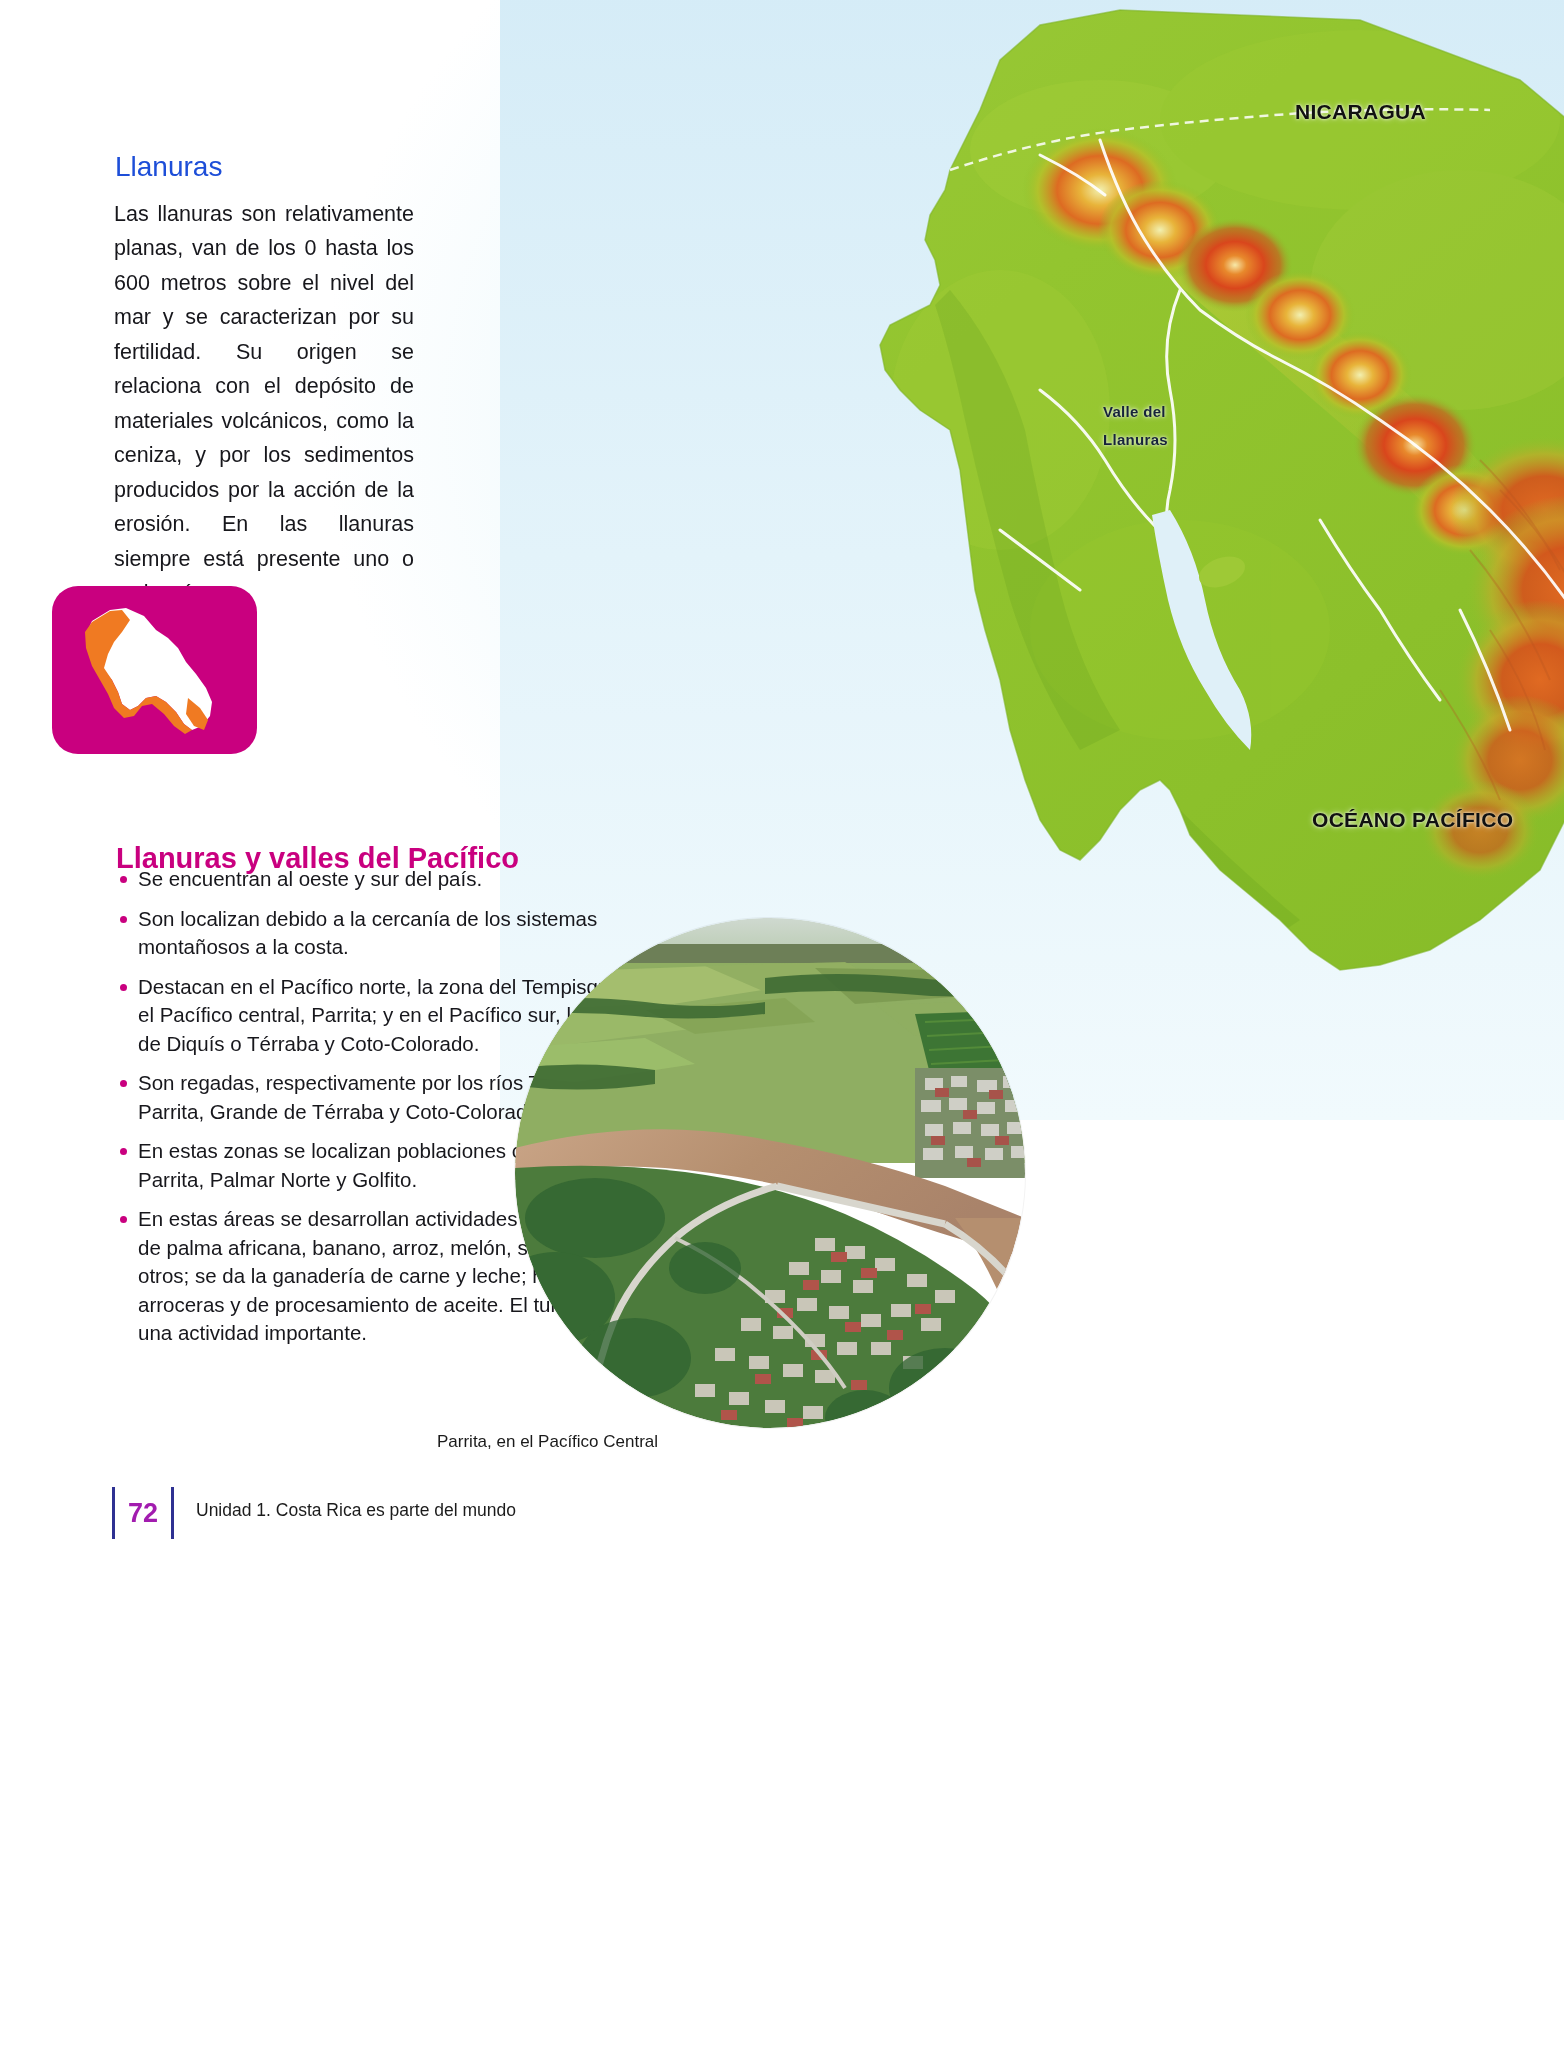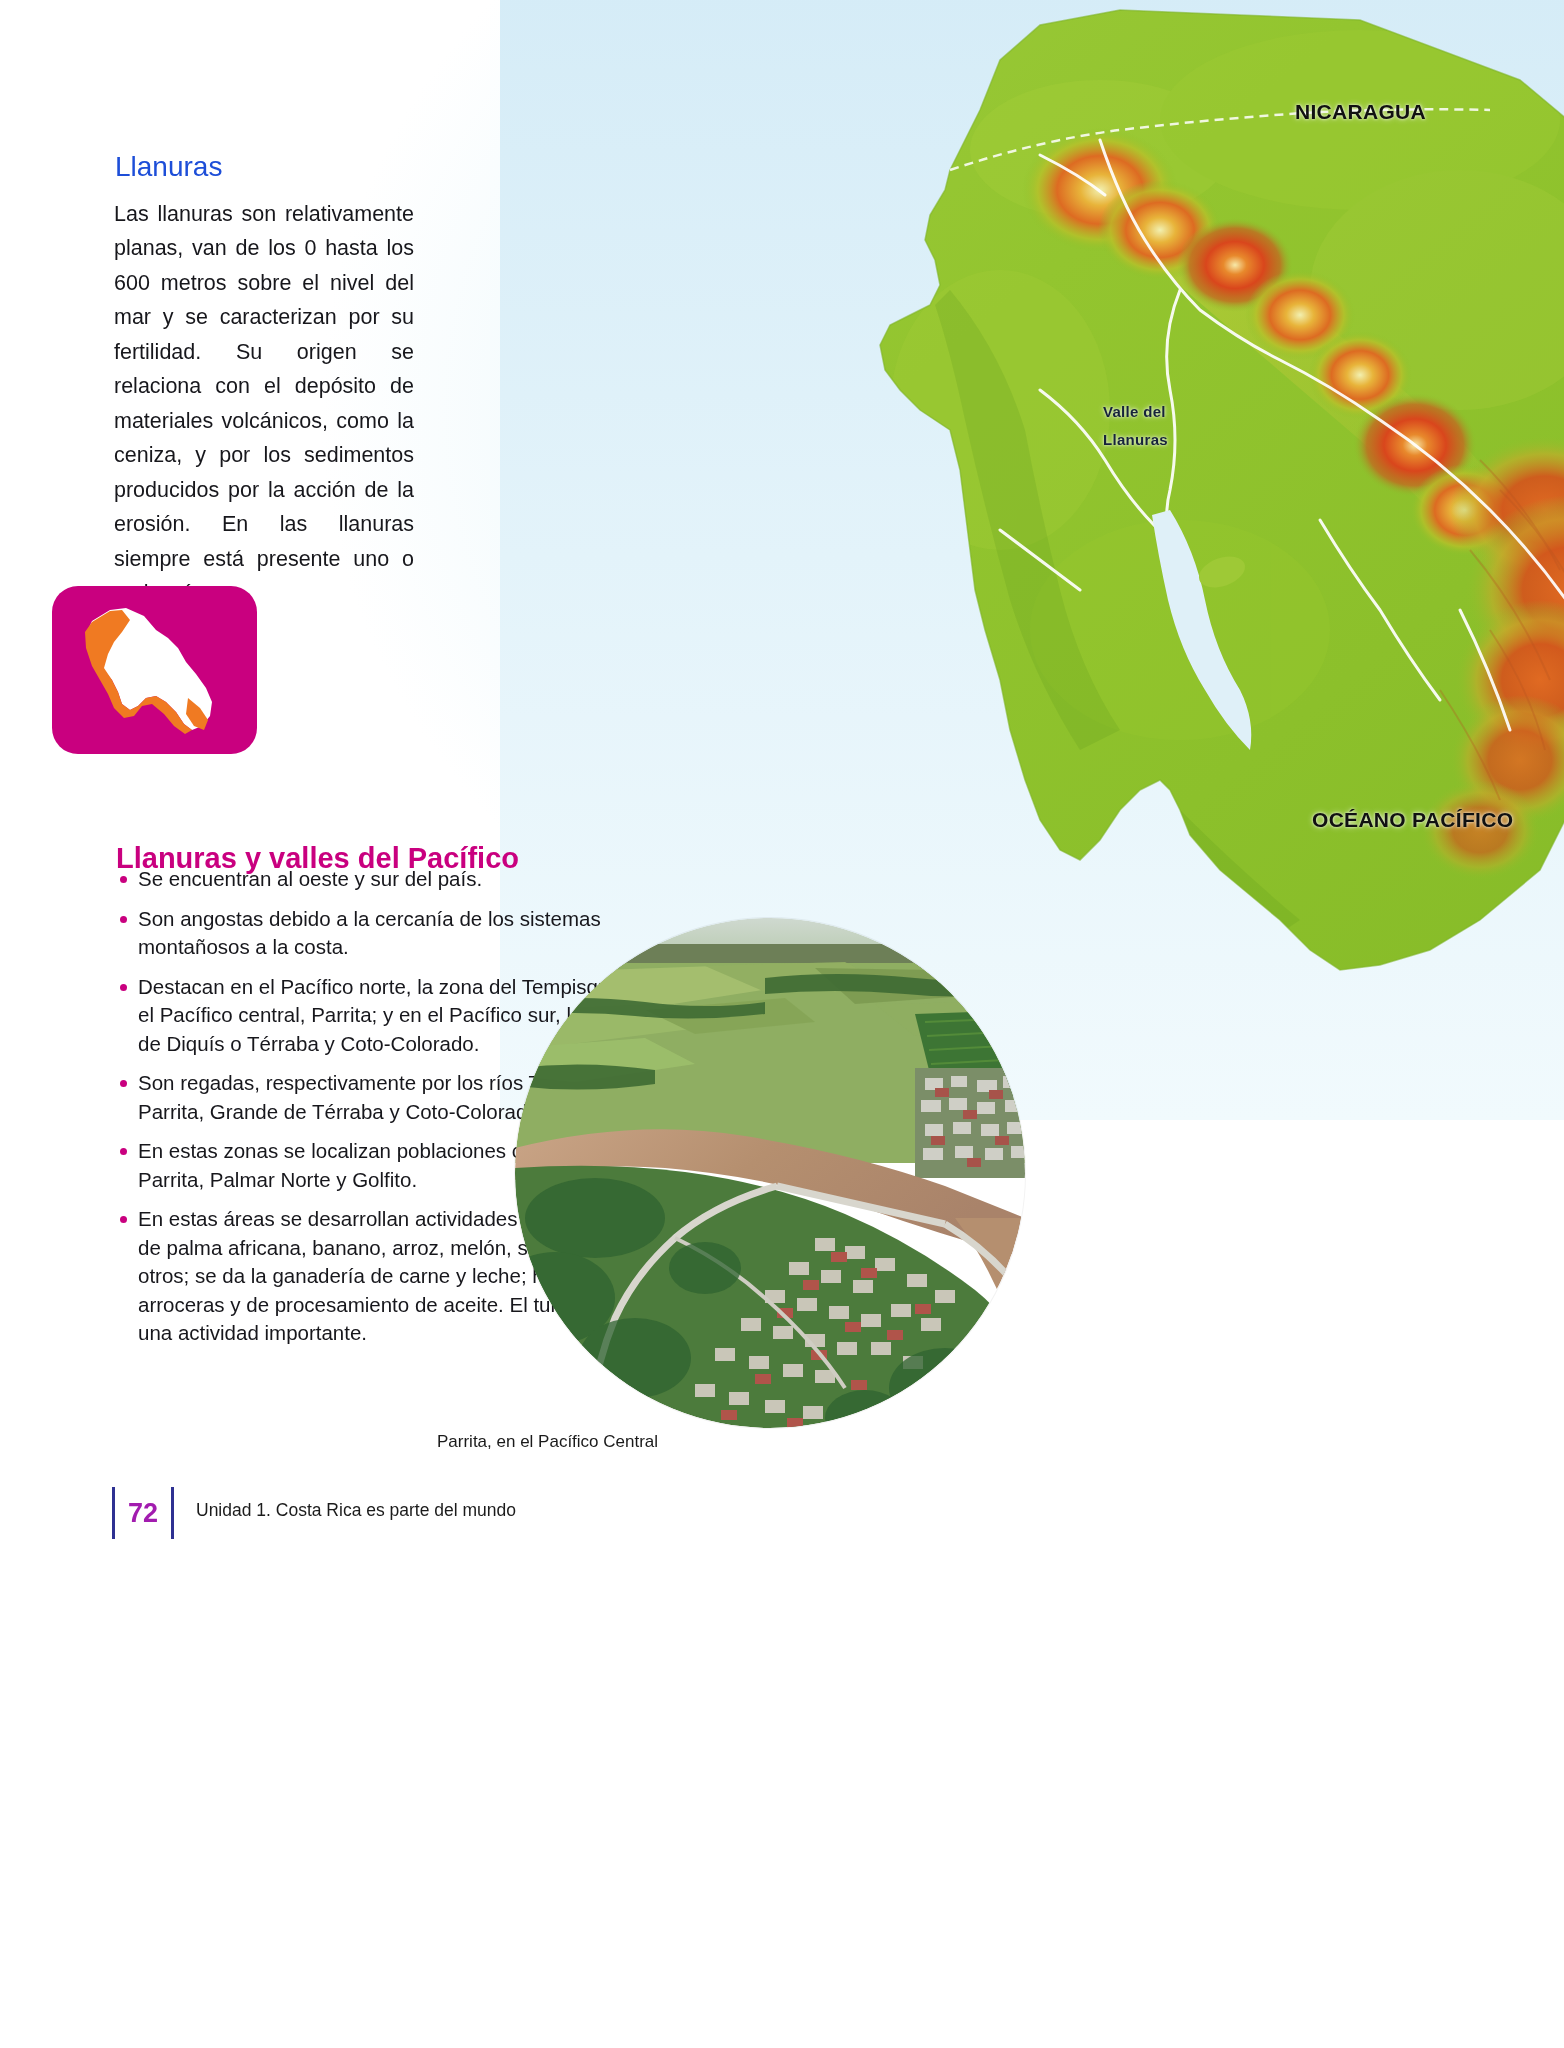--- a/index.html
+++ b/index.html
@@ -314,21 +314,21 @@
              L90 120 L82 130 L72 132 L62 122 L56 108 L48 94 L40 80 L34 62 L33 46 Z" fill="#f07a22"></path>
 
     <path d="M136 112 L148 122 L156 134 L152 144 L142 140 L134 128 Z" fill="#f07a22"></path>
   </svg>
 </div>
 
 <h3 class="heading-pacifico">Llanuras y valles del Pacífico</h3>
 
 <ul class="bullets">
   <li>Se encuentran al oeste y sur del país.</li>
-  <li>Son angostas debido a la cercanía de los sistemas montañosos a la costa.</li>
+  <li>Son localizan debido a la cercanía de los sistemas montañosos a la costa.</li>
   <li>Destacan en el Pacífico norte, la zona del Tempisque; en el Pacífico central, Parrita; y en el Pacífico sur, los valles de Diquís o Térraba y Coto-Colorado.</li>
   <li>Son regadas, respectivamente por los ríos Tempisque, Parrita, Grande de Térraba y Coto-Colorado.</li>
   <li>En estas zonas se localizan poblaciones como Nicoya, Parrita, Palmar Norte y Golfito.</li>
   <li>En estas áreas se desarrollan actividades como el cultivo de palma africana, banano, arroz, melón, sandía, entre otros; se da la ganadería de carne y leche; hay plantas arroceras y de procesamiento de aceite. El turismo es una actividad importante.</li>
 </ul>
 
 <div class="photo-circle">
   <svg width="510" height="510" viewBox="0 0 510 510" xmlns="http://www.w3.org/2000/svg">
     <defs>
       <clipPath id="circClip">

